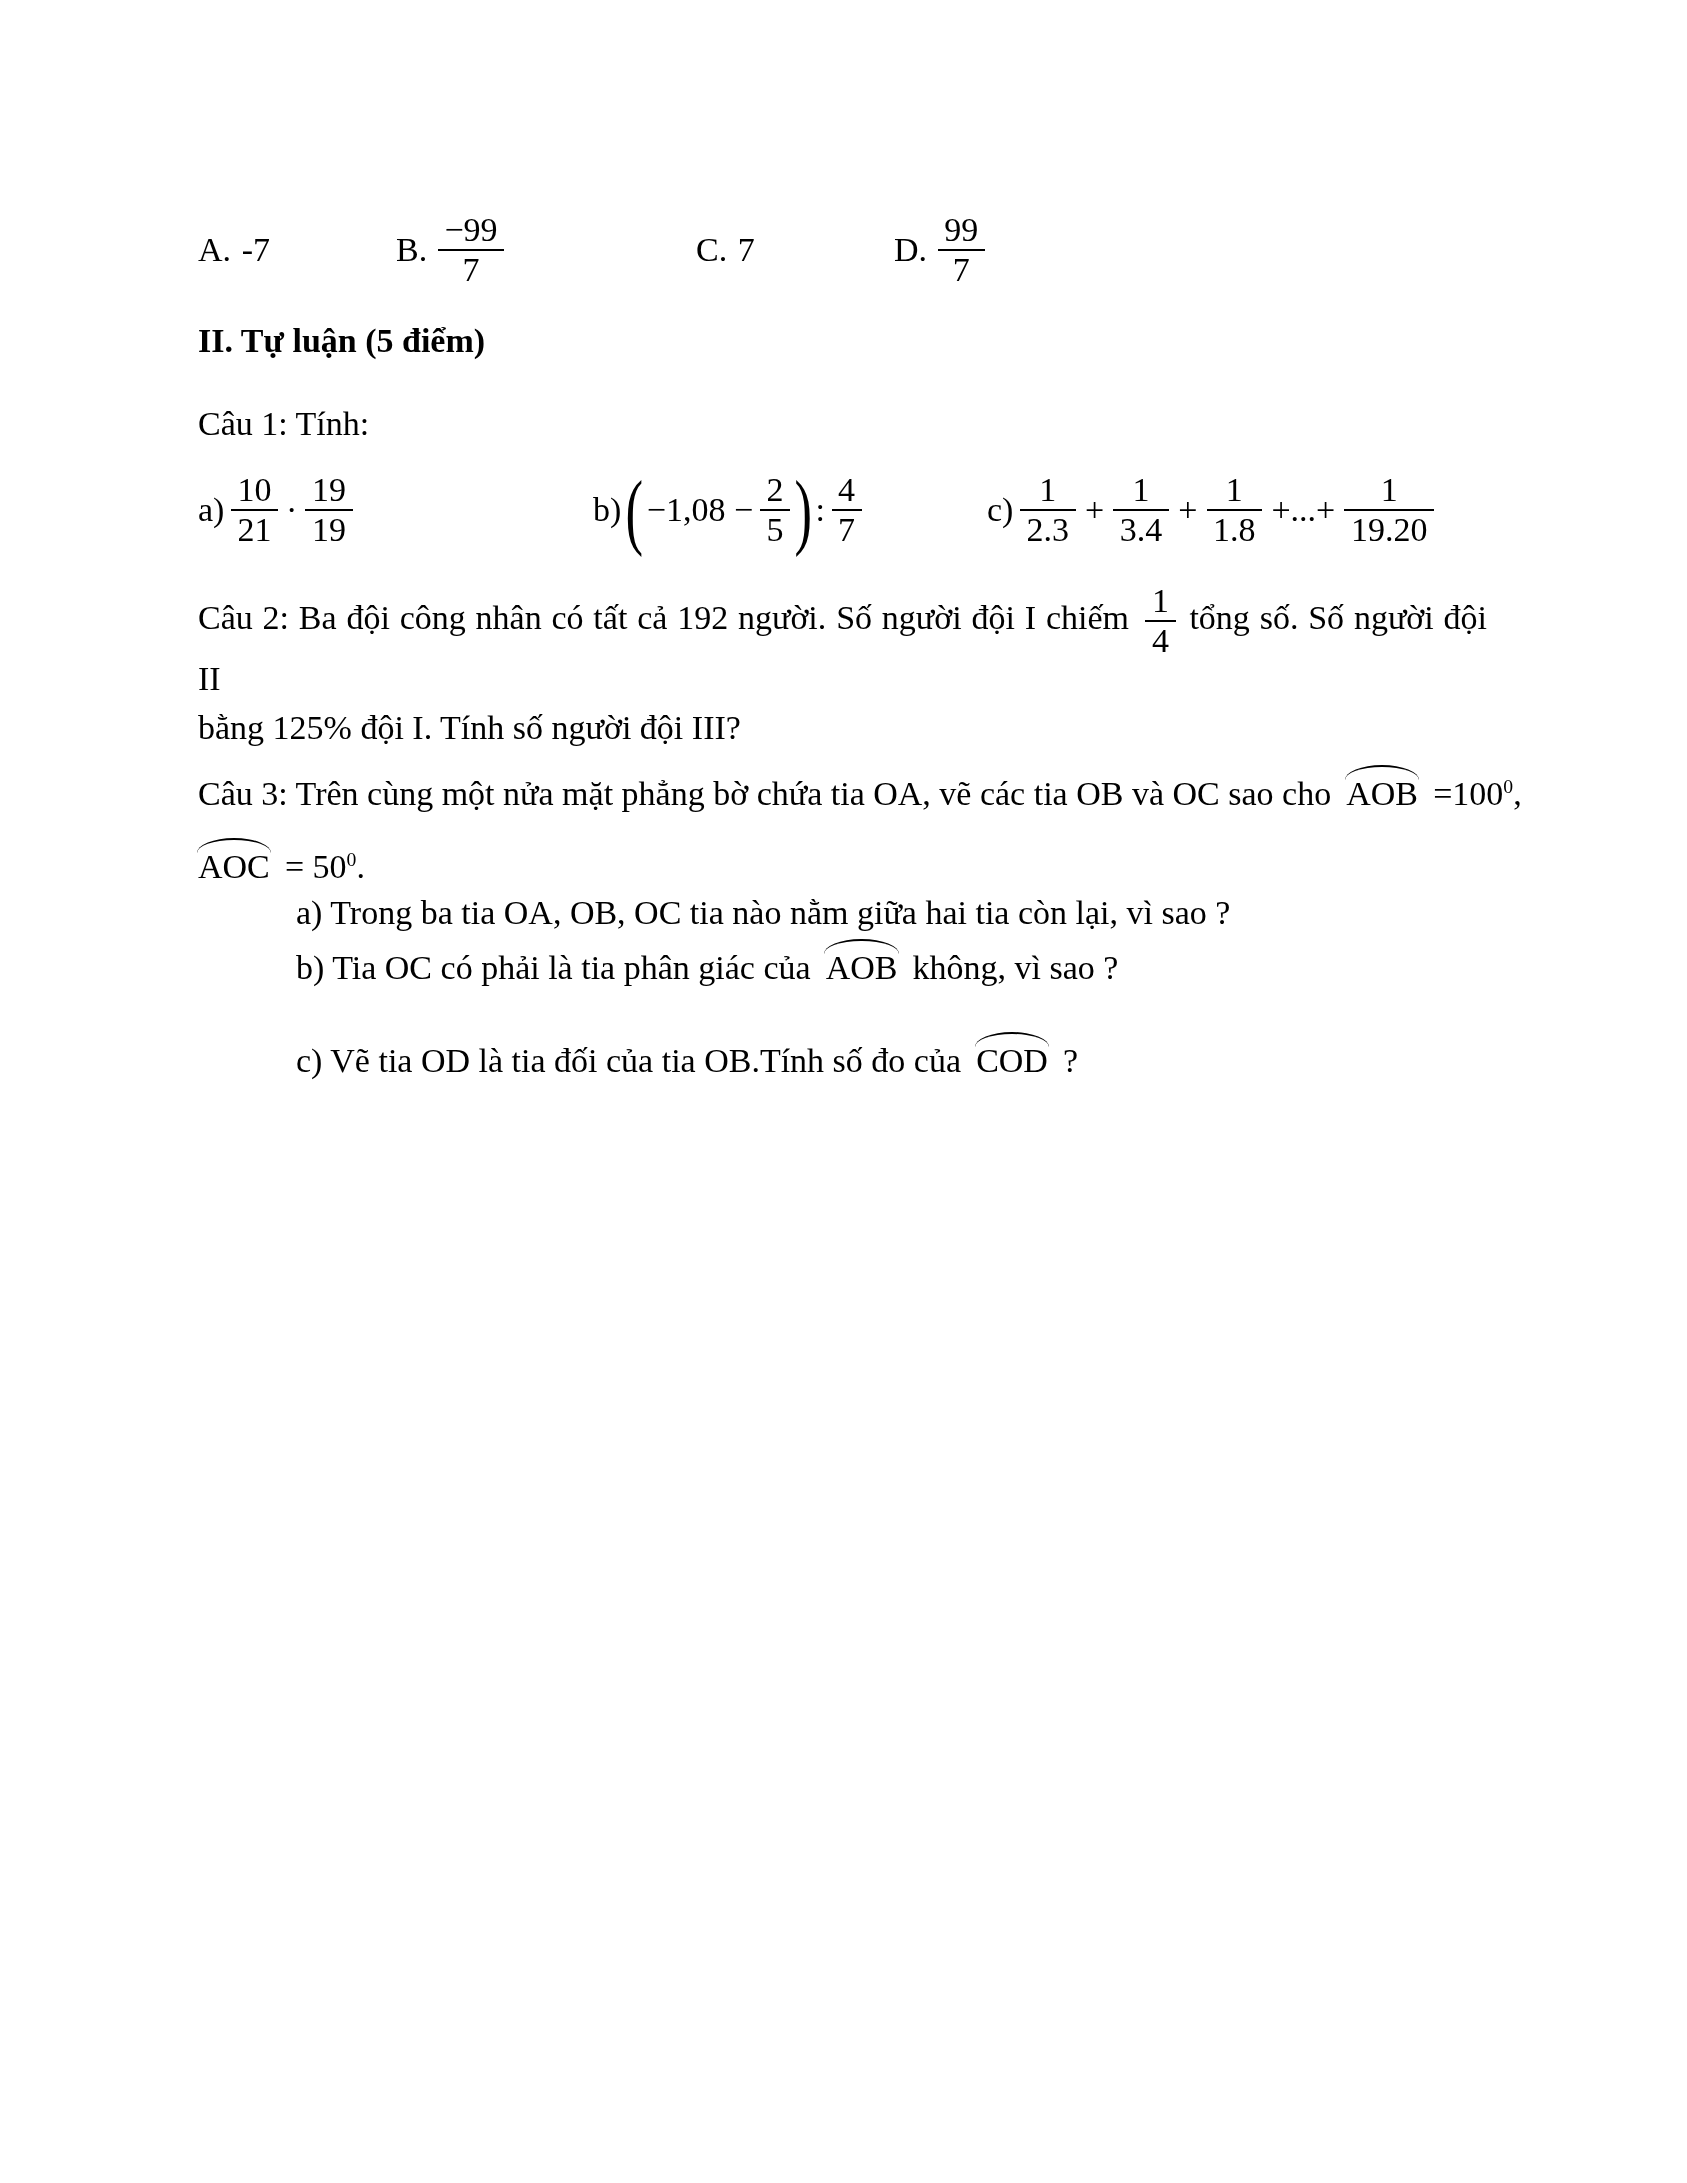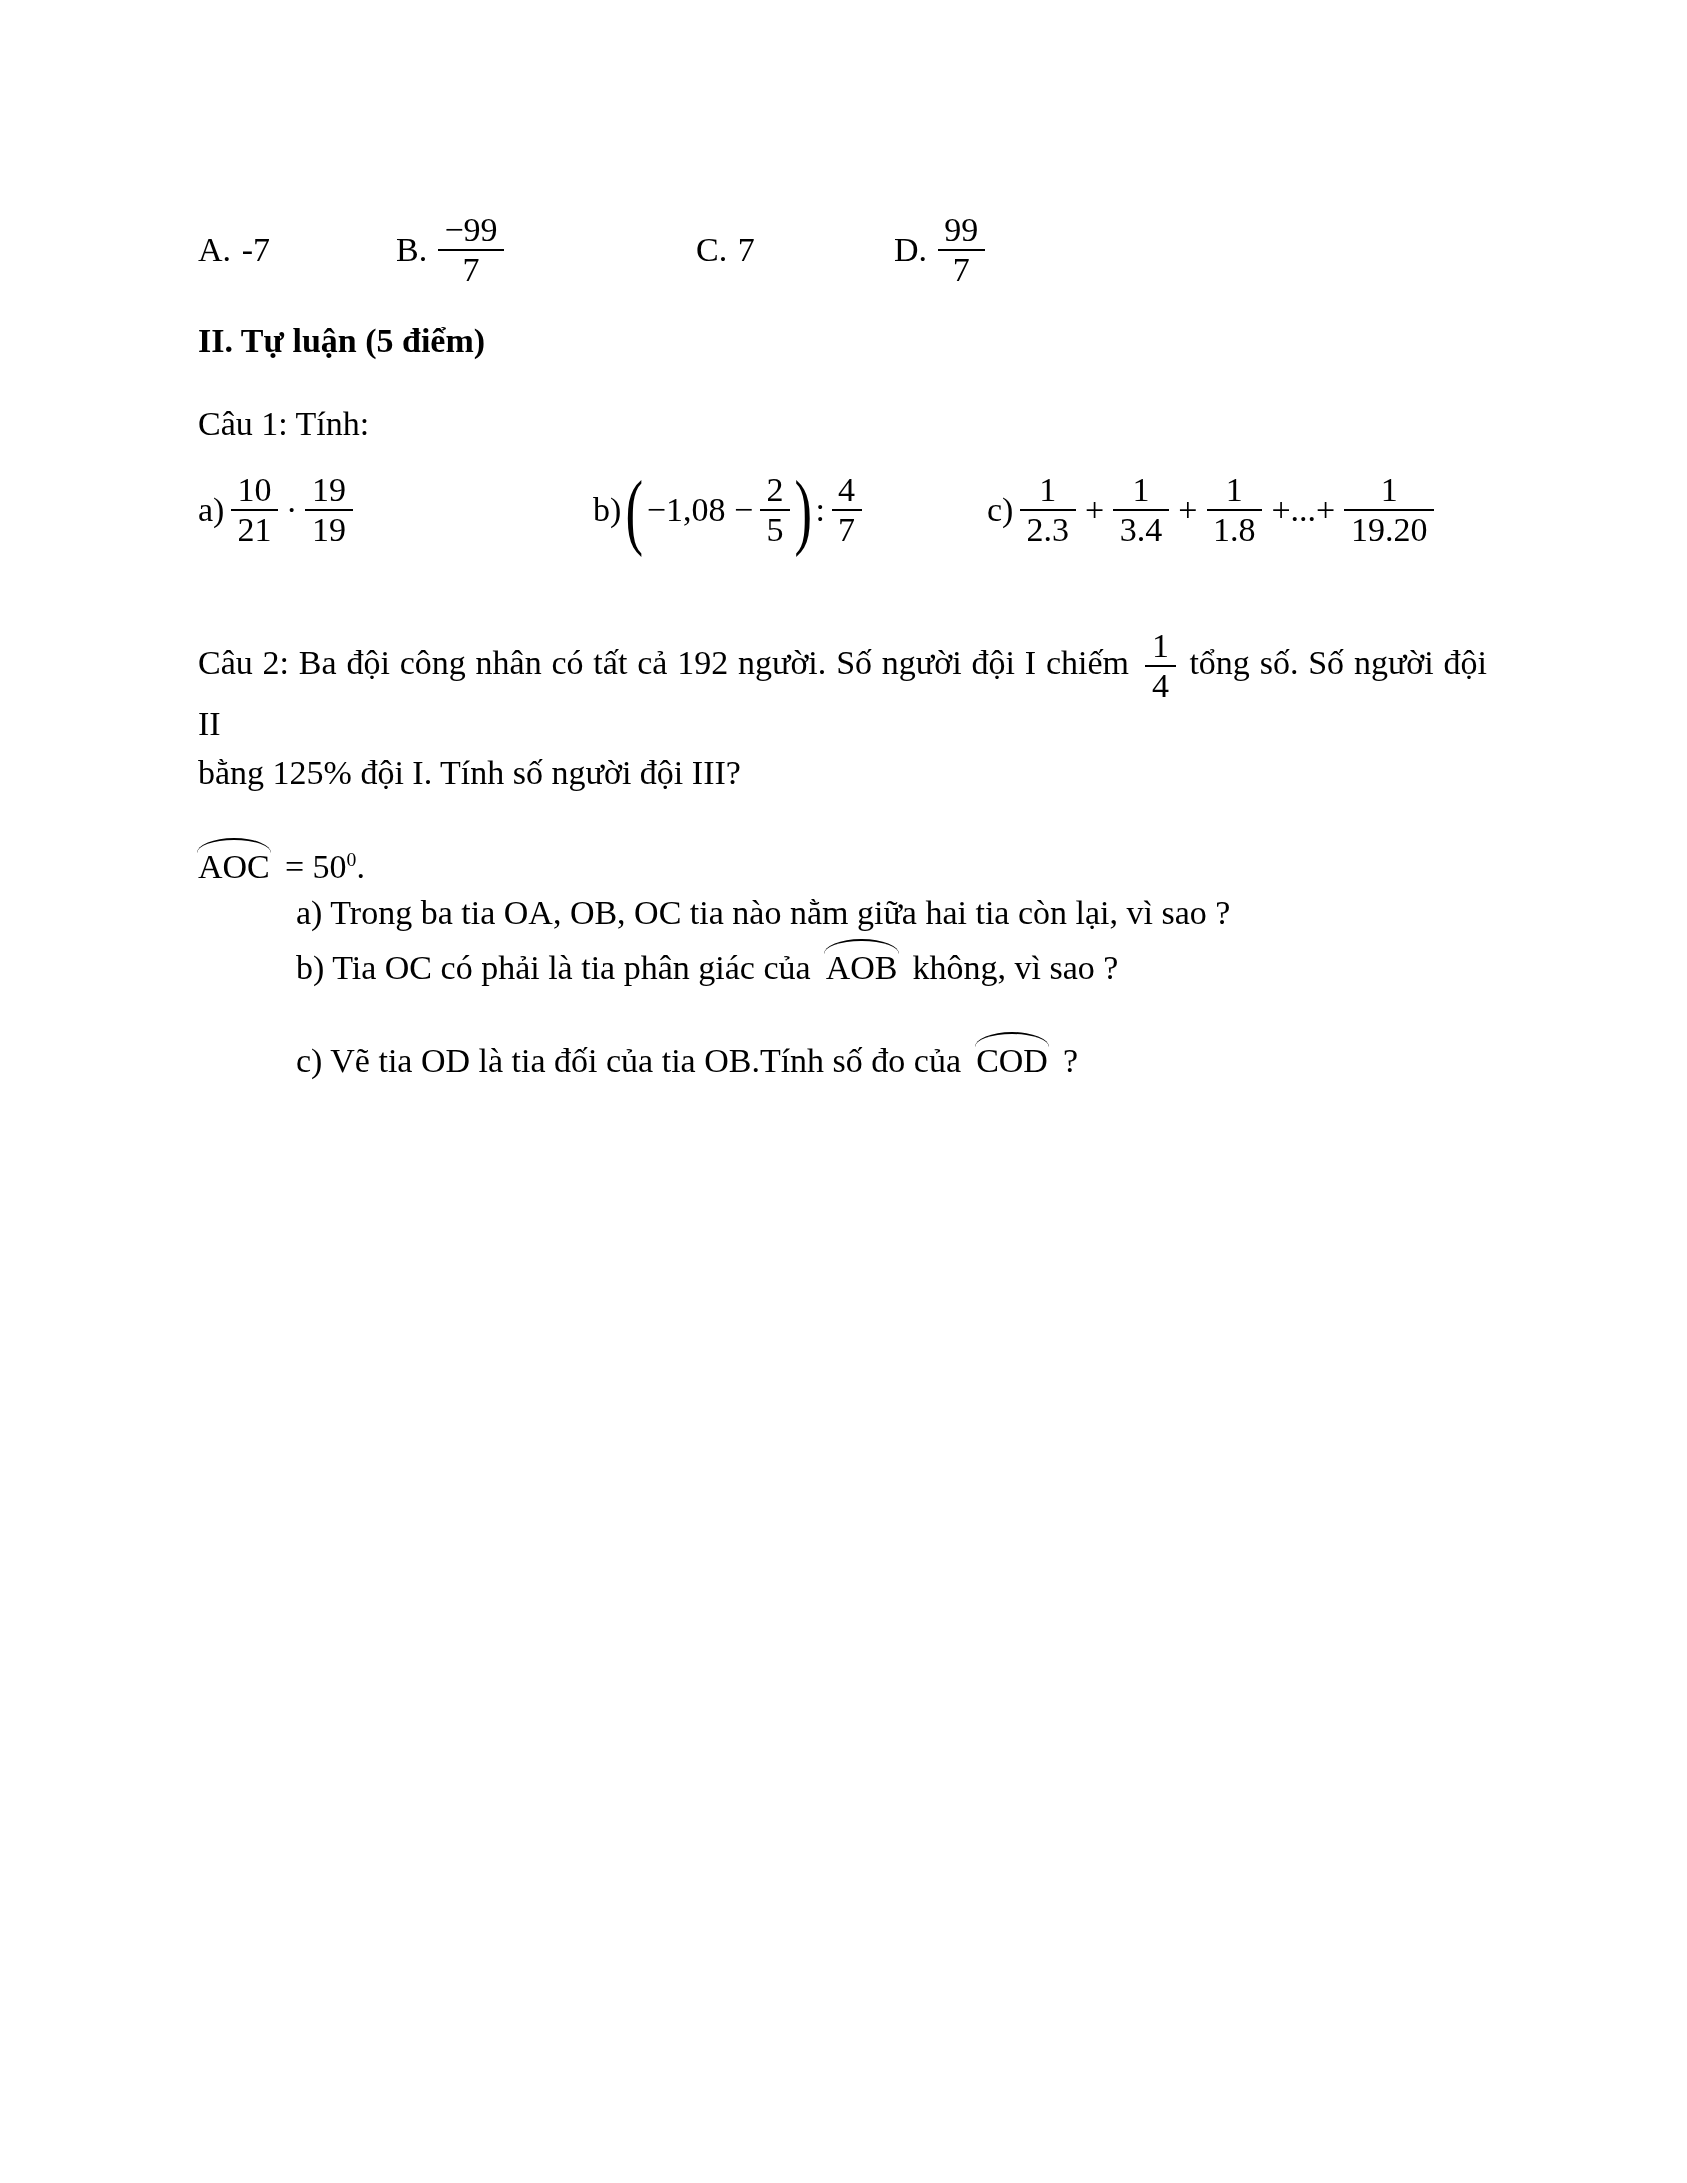--- a/index.html
+++ b/index.html
@@ -30,21 +30,21 @@
   .expr-row{position:absolute;left:198px;top:451px;height:118px;width:1422px;}
   .expr{position:absolute;top:0;height:100%;display:flex;align-items:center;gap:6.6px;white-space:nowrap;}
   .expr.e-a{left:0;}
   .expr.e-b{left:395px;}
   .expr.e-c{left:789px;}
   .dot{padding:0 1.3px;}
   .plus{padding:0 2.6px;}
   .bigparen{display:inline-block;font-size:85px;line-height:1;transform:scaleX(.62);margin:0 -8px;font-weight:400;}
   
   .cau2{position:absolute;left:198px;top:582px;width:1289px;}
-  .cau2 .l1{text-align:justify;text-align-last:justify;text-justify:inter-word;margin-top:45px;}
+  .cau2 .l1{text-align:justify;text-align-last:justify;text-justify:inter-word;}
   .cau2 .l1 .frac{margin:0 4px 0 6.6px;}
   .cau2 .l2{margin-top:10.6px;white-space:nowrap;}
   
   .cau3-l1{position:absolute;left:198px;top:775px;white-space:nowrap;}
   .cau3-l2{position:absolute;left:198px;top:848px;white-space:nowrap;}
   .c3-item{position:absolute;white-space:nowrap;}
   .c3-item.ia{left:296px;top:894px;}
   .c3-item.ib{left:296px;top:949px;}
   .c3-item.ic{left:296px;top:1002px;margin-top:40px;}
   
@@ -149,20 +149,25 @@
       <span>Câu 2: Ba đội công nhân có tất cả 192 người. Số người đội I chiếm</span>
       <span class="frac">
         <span class="num">1</span>
         <span class="den">4</span>
       </span>
       <span>tổng số. Số người đội II</span>
     </div>
     <div class="l2">bằng 125% đội I. Tính số người đội III?</div>
   </div>
 
+  <div class="cau3-l1">
+    <span>Câu 3:  Trên cùng một nửa mặt phẳng bờ chứa tia OA, vẽ các tia OB và OC sao cho</span>
+    <span class="angle">AOB</span>
+    <span>=100</span><sup>0</sup><span>,</span>
+  </div>
 
   <div class="cau3-l2">
     <span class="angle" style="margin-left:0;">AOC</span>
     <span>= 50</span><sup>0</sup><span>.</span>
   </div>
 
   <div class="c3-item ib">
     <span>b) Tia OC có phải là tia phân giác của</span>
     <span class="angle">AOB</span>
     <span>không, vì sao ?</span>

